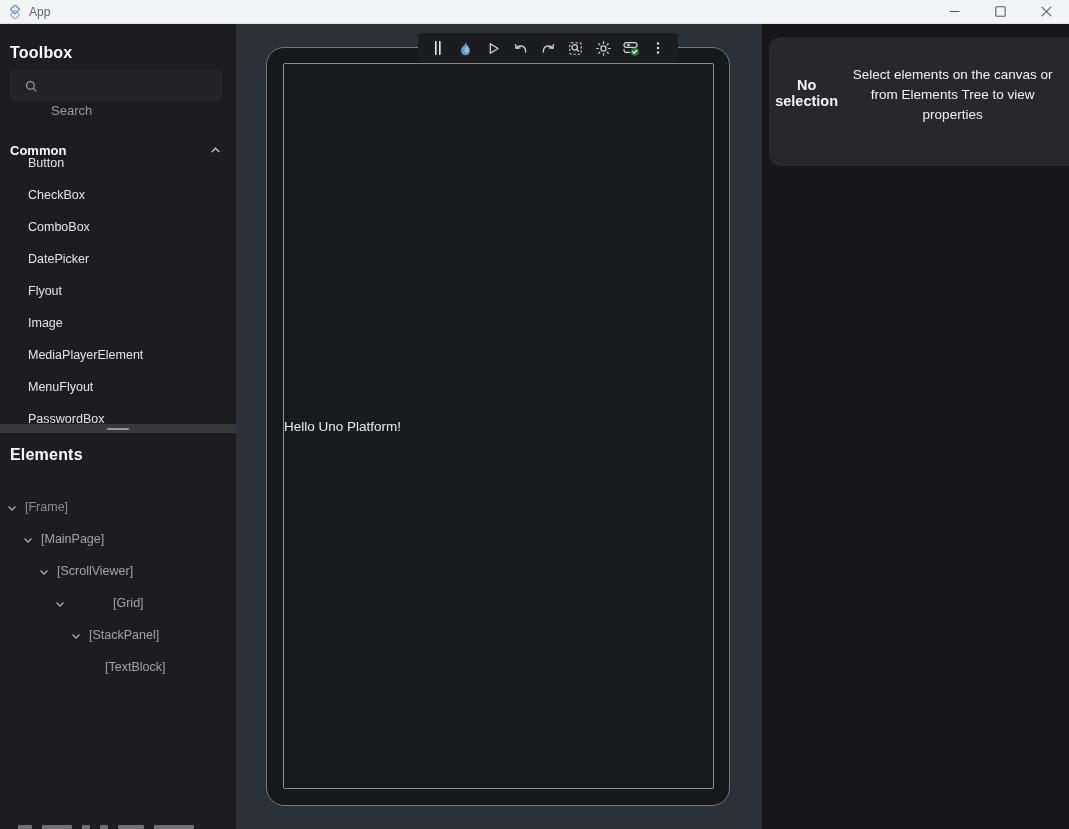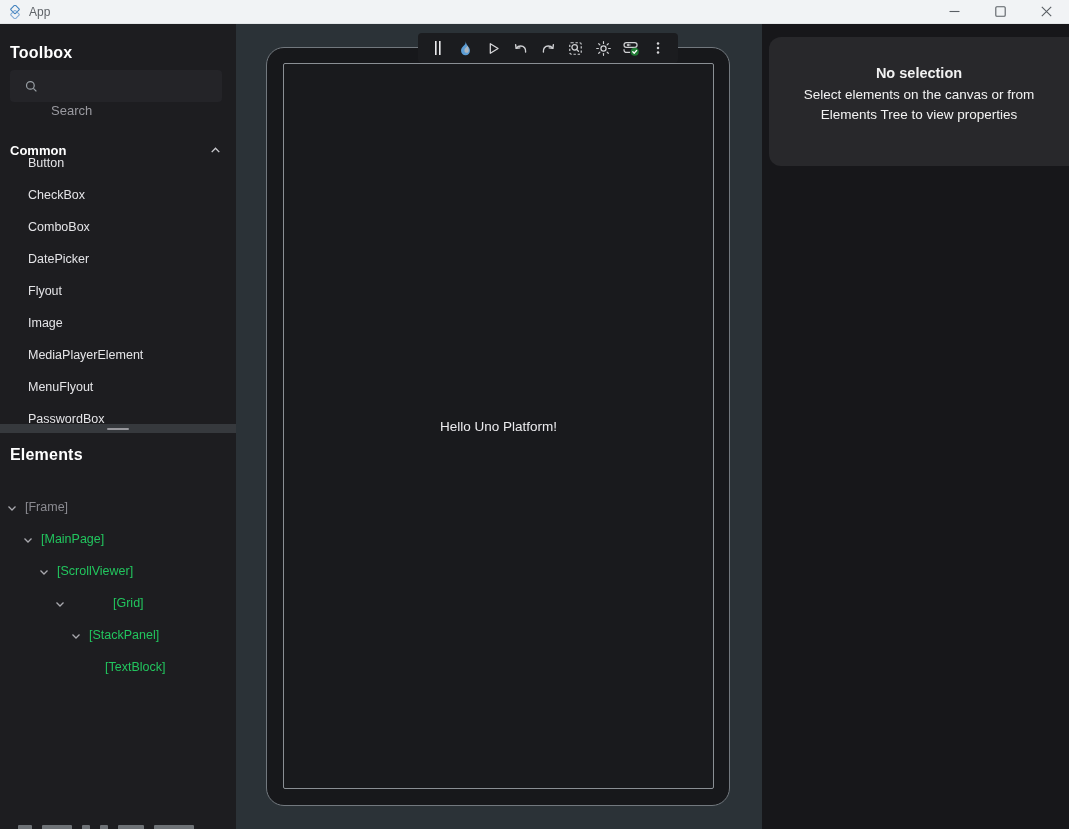--- a/index.html
+++ b/index.html
@@ -51,21 +51,21 @@
   .splitter {
     position:absolute; left:0; top:400px; width:236px; height:9px;
     background:#36393d; display:flex; align-items:center; justify-content:center;
   }
   .splitter-handle { width:22px; height:2px; background:#97979c; border-radius:1px; }
 
   .elements-title { top:422px; }
   .tree { position:absolute; left:0; top:458px; width:236px; }
   .tree-row { height:32px; display:flex; align-items:flex-end; }
   .tree-chevron { width:12px; display:flex; margin-right:7px; }
-  .tree-label { font-size:12.5px; color:#22c55e; }
+  .tree-label { font-size:12.5px; color:#a3a3a3; }
   .tree-label.dim { color:#8b8b91; }
   .ind0 { padding-left:6px; } .ind1 { padding-left:22px; } .ind2 { padding-left:38px; }
   .ind3 { padding-left:54px;gap:40px; } .ind4 { padding-left:70px; } .ind5 { padding-left:105px; }
 
   .clipped-row {
     position:absolute; left:0; bottom:0; width:236px; height:4px; overflow:hidden;
     display:flex; gap:10px; padding-left:18px; align-items:flex-start;
   }
   .clipped-row i { display:block; height:6px; background:#6e7276; border-radius:1px; }
 
@@ -74,37 +74,37 @@
     position:absolute; left:236px; top:24px; width:526px; height:805px;
     background:#2b3237;
   }
   .phone {
     position:absolute; left:30px; top:23px; width:464px; height:759px;
     background:#17181b; border:1.5px solid #72787e; border-radius:18px;
   }
   .screen {
     position:absolute; left:16px; right:15px; top:15px; bottom:16px;
     background:#191a1d; border:1px solid #8a8f94; border-radius:2px;
-    display:flex; align-items:center; justify-content:center;
+    display:flex; align-items:center; 
   }
   .hello-text { font-size:13.5px; color:#ebebee; }
 
   .floating-toolbar {
     position:absolute; left:182px; top:9px; width:260px; height:30px;
     background:#1b1c1f; border-radius:4px; display:flex; align-items:center;
     justify-content:space-between; padding:0 10px; z-index:5;
   }
   .tb-btn { display:flex; align-items:center; justify-content:center; width:20px; height:22px; }
 
   
   .right-region { position:absolute; left:762px; top:24px; width:307px; height:805px; background:#17171a; }
   .no-selection-card {
     position:absolute; left:7px; top:13px; width:300px; height:129px;
     background:#28282b; border-radius:12px 0 0 12px; color:#f2f2f2;
-    display:flex; flex-direction:column; justify-content:center; align-items:center;
+    display:flex; flex-direction:row; justify-content:center; align-items:center;
     text-align:center; padding:0 4px 14px 4px;
   }
   .ns-title { font-size:14.5px; font-weight:bold; margin-bottom:4px; }
   .ns-message { font-size:13.5px; line-height:20px; width:288px; }
 </style>
 </head>
 <body>
 
 <div class="titlebar">
   <span class="app-icon">

